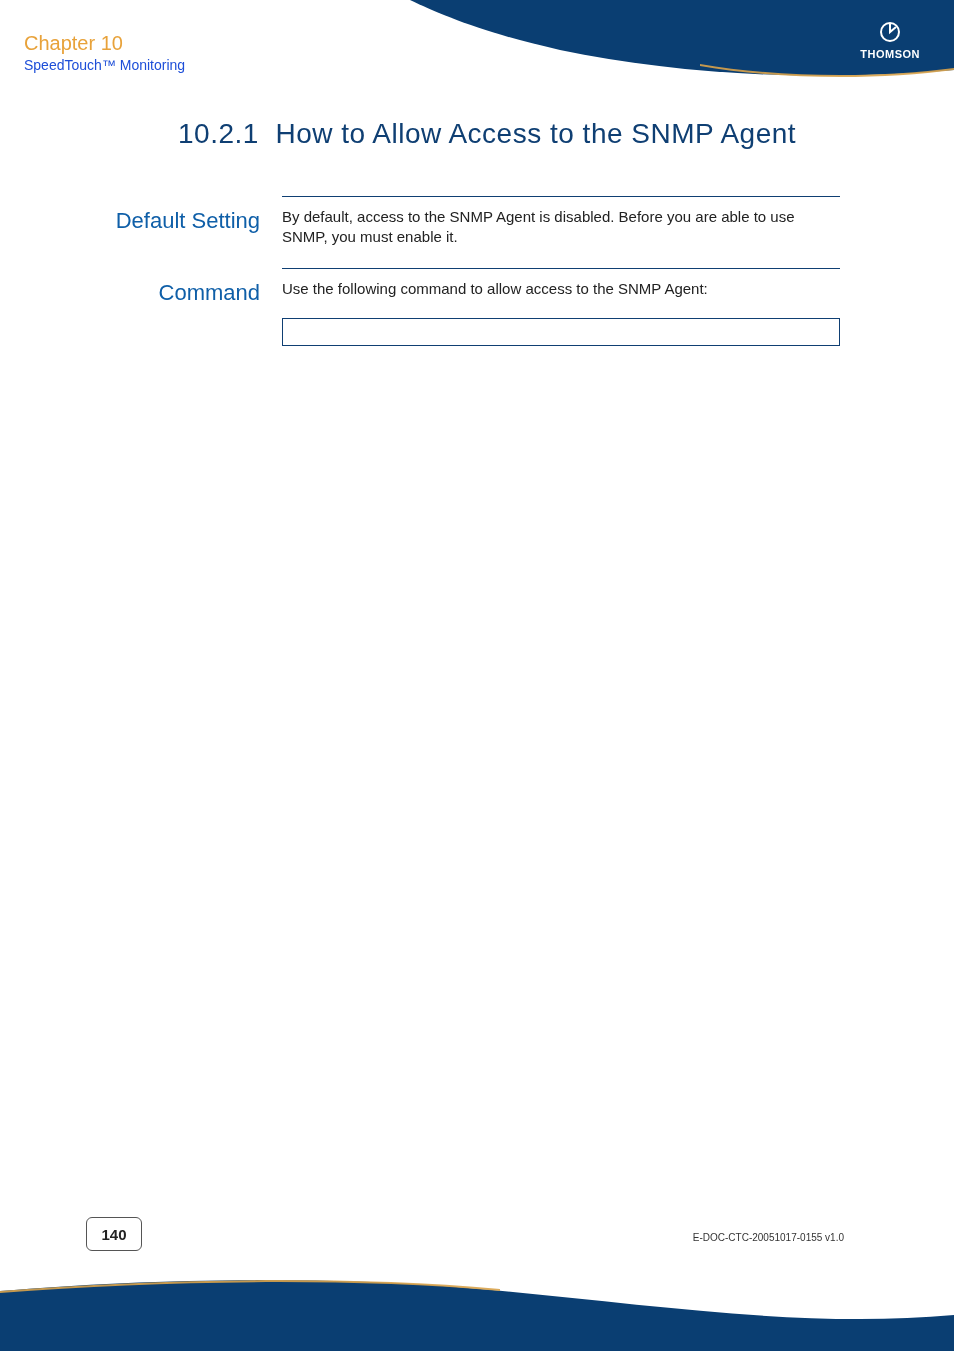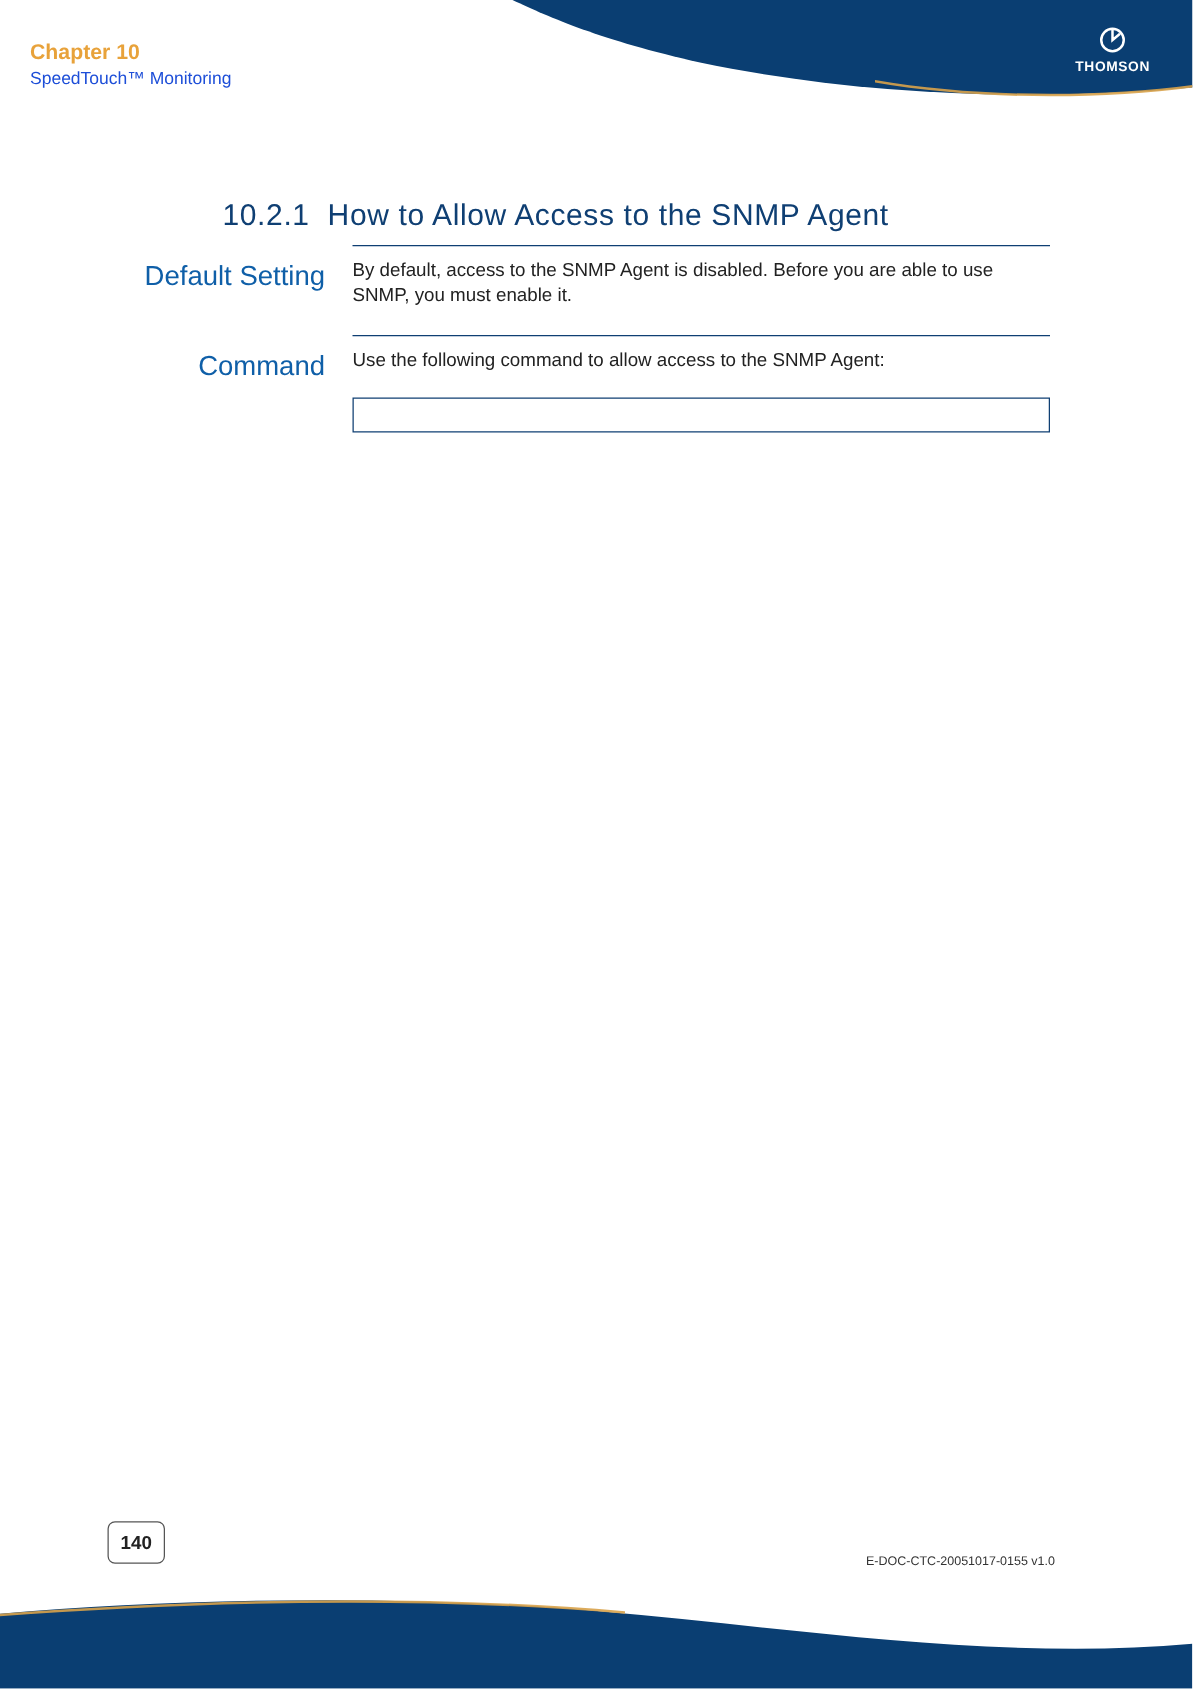--- a/index.html
+++ b/index.html
@@ -20,22 +20,22 @@
       overflow: hidden;
     }
     .header-swoosh svg { position: absolute; top: 0; right: 0; }
     .chapter-block {
       position: absolute;
       top: 32px;
       left: 24px;
     }
     .chapter-title {
       color: #e8a23a;
-      font-weight: bold;
-      font-size: 17px;
+      font-weight: normal;
+      font-size: 20px;
     }
     .chapter-subtitle {
       color: #1d4ed8;
       font-size: 14px;
       margin-top: 2px;
     }
     .thomson-logo {
       position: absolute;
       top: 20px;
       right: 34px;
@@ -45,24 +45,23 @@
     .thomson-logo .mark { font-size: 22px; line-height: 1; }
     .thomson-logo .name { font-weight: bold; font-size: 11px; letter-spacing: 0.5px; }
     .section-heading {
       position: absolute;
       top: 118px;
       left: 0;
       width: 100%;
       text-align: left;
       padding-left: 178px;
       color: #0f3f73;
-      font-size: 24px;
+      font-size: 28px;
       font-weight: normal;
       letter-spacing: 0.5px;
-      margin-top: 41px;
     }
     .content-row {
       position: absolute;
       left: 0;
       width: 100%;
     }
     .row1 { top: 196px; }
     .row2 { top: 268px; }
     .left-label {
       position: absolute;
@@ -100,21 +99,21 @@
       position: absolute;
       bottom: 0;
       left: 0;
       width: 100%;
       height: 130px;
     }
     .page-num-box {
       position: absolute;
       left: 86px;
       bottom: 100px;
-      width: 46px;
+      width: 56px;
       height: 34px;
       border: 1.5px solid #555;
       border-radius: 6px;
       display: flex;
       align-items: center;
       justify-content: center;
     }
     .page-num-box span { font-weight: bold; font-size: 15px; color: #222; }
     .footer-logo {
       position: absolute;
@@ -124,21 +123,21 @@
       color: #8b8d8f;
       font-size: 30px;
       letter-spacing: 0.5px;
     }
     .footer-logo .light { font-weight: 300; }
     .footer-logo .bold { font-weight: 800; }
     .footer-logo .tm { font-size: 10px; vertical-align: super; }
     .footer-doc {
       position: absolute;
       right: 110px;
-      bottom: 96px;
+      bottom: 108px;
       font-size: 10px;
       color: #333;
     }
     .footer-band {
       position: absolute;
       bottom: 0;
       left: 0;
       width: 100%;
       height: 76px;
     }

